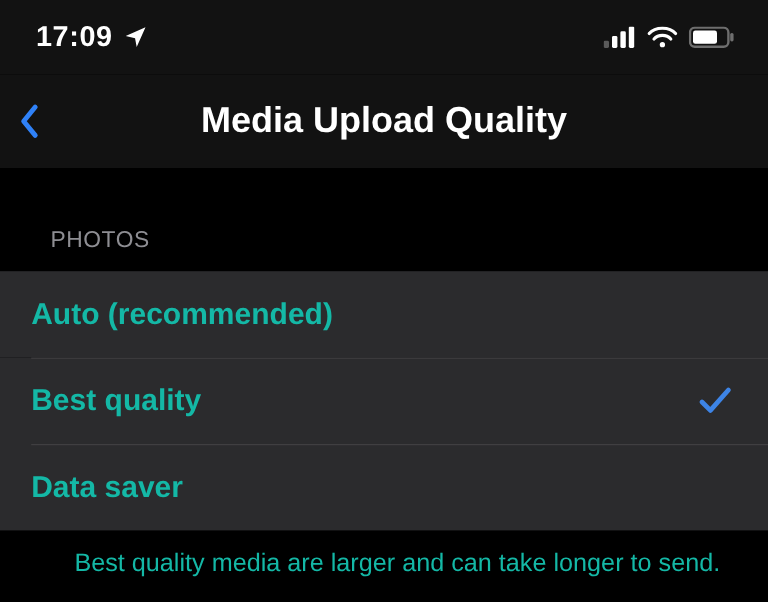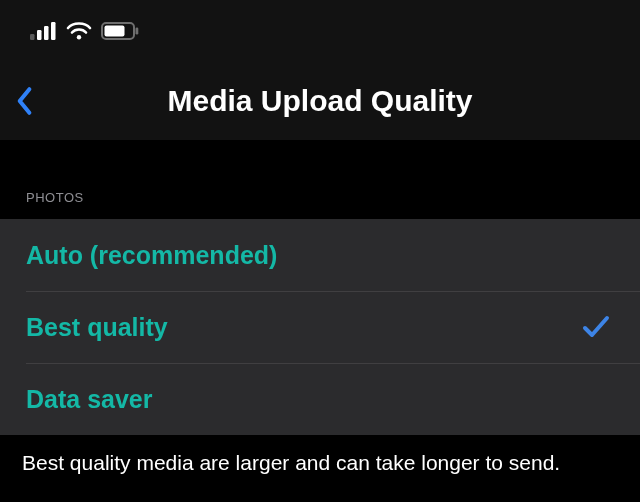--- a/index.html
+++ b/index.html
@@ -64,25 +64,26 @@
       font-weight: 700;
       color: #fff;
     }
     
     .gap-top {
       height: 30px;
       background: #000;
     }
     
     .section-label {
-      font-size: 13px;
+      font-size: 19px;
       color: #8e8e93;
       letter-spacing: 0.5px;
       padding: 20px 0 14px 26px;
       background: #000;
+      margin-left: 16px;
     }
     
     .option-row {
       display: flex;
       align-items: center;
       justify-content: space-between;
       background: #2b2b2d;
       padding: 0 30px 0 26px;
       height: 72px;
       cursor: pointer;
@@ -98,29 +99,38 @@
     }
     .option-label {
       font-size: 25px;
       font-weight: 700;
       color: #14b8a6;
     }
     .check-icon svg { display: block; }
     
     .footer-note {
       font-size: 21px;
-      color: #ffffff;
+      color: #14b8a6;
       padding: 16px 22px 0 22px;
       background: #000;
+      margin-left: 40px;
     }
   </style>
 </head>
 <body>
 
 <div class="status-bar">
+  <div class="status-left">
+    <span class="clock">17:09</span>
+    <span class="location-icon">
+      <svg width="22" height="22" viewBox="0 0 24 24" fill="#fff">
+        <path d="M3 11 L21 3 L13 21 L11.5 13 L3 11 Z"></path>
+      </svg>
+    </span>
+  </div>
   <div class="status-right">
     <span class="signal-icon">
       <svg width="27" height="18" viewBox="0 0 27 18">
         <rect x="0" y="12" width="4.5" height="6" rx="1.2" fill="#5a5a5a"></rect>
         <rect x="7" y="8" width="4.5" height="10" rx="1.2" fill="#fff"></rect>
         <rect x="14" y="4" width="4.5" height="14" rx="1.2" fill="#fff"></rect>
         <rect x="21" y="0" width="4.5" height="18" rx="1.2" fill="#fff"></rect>
       </svg>
     </span>
     <span class="wifi-icon">

